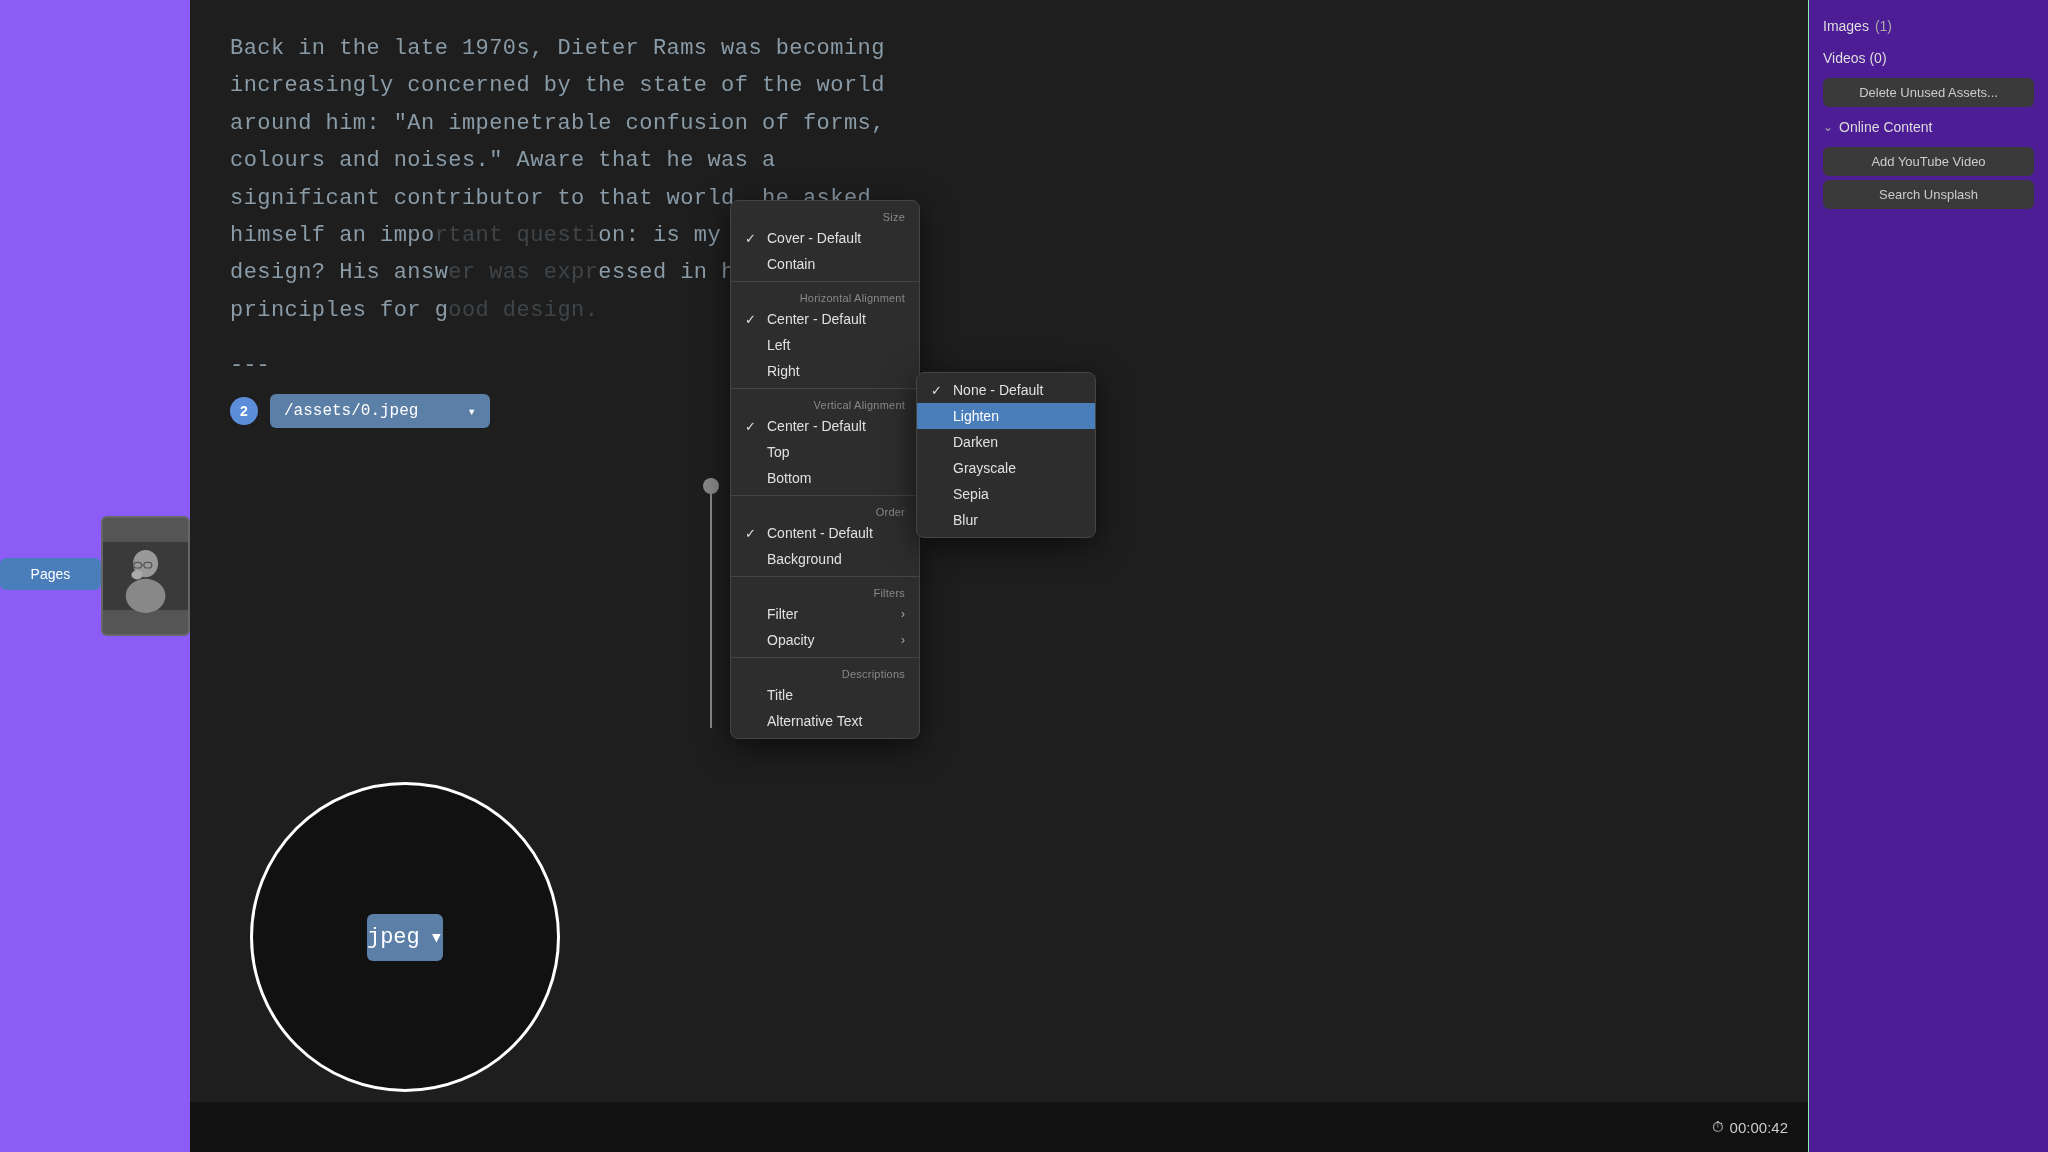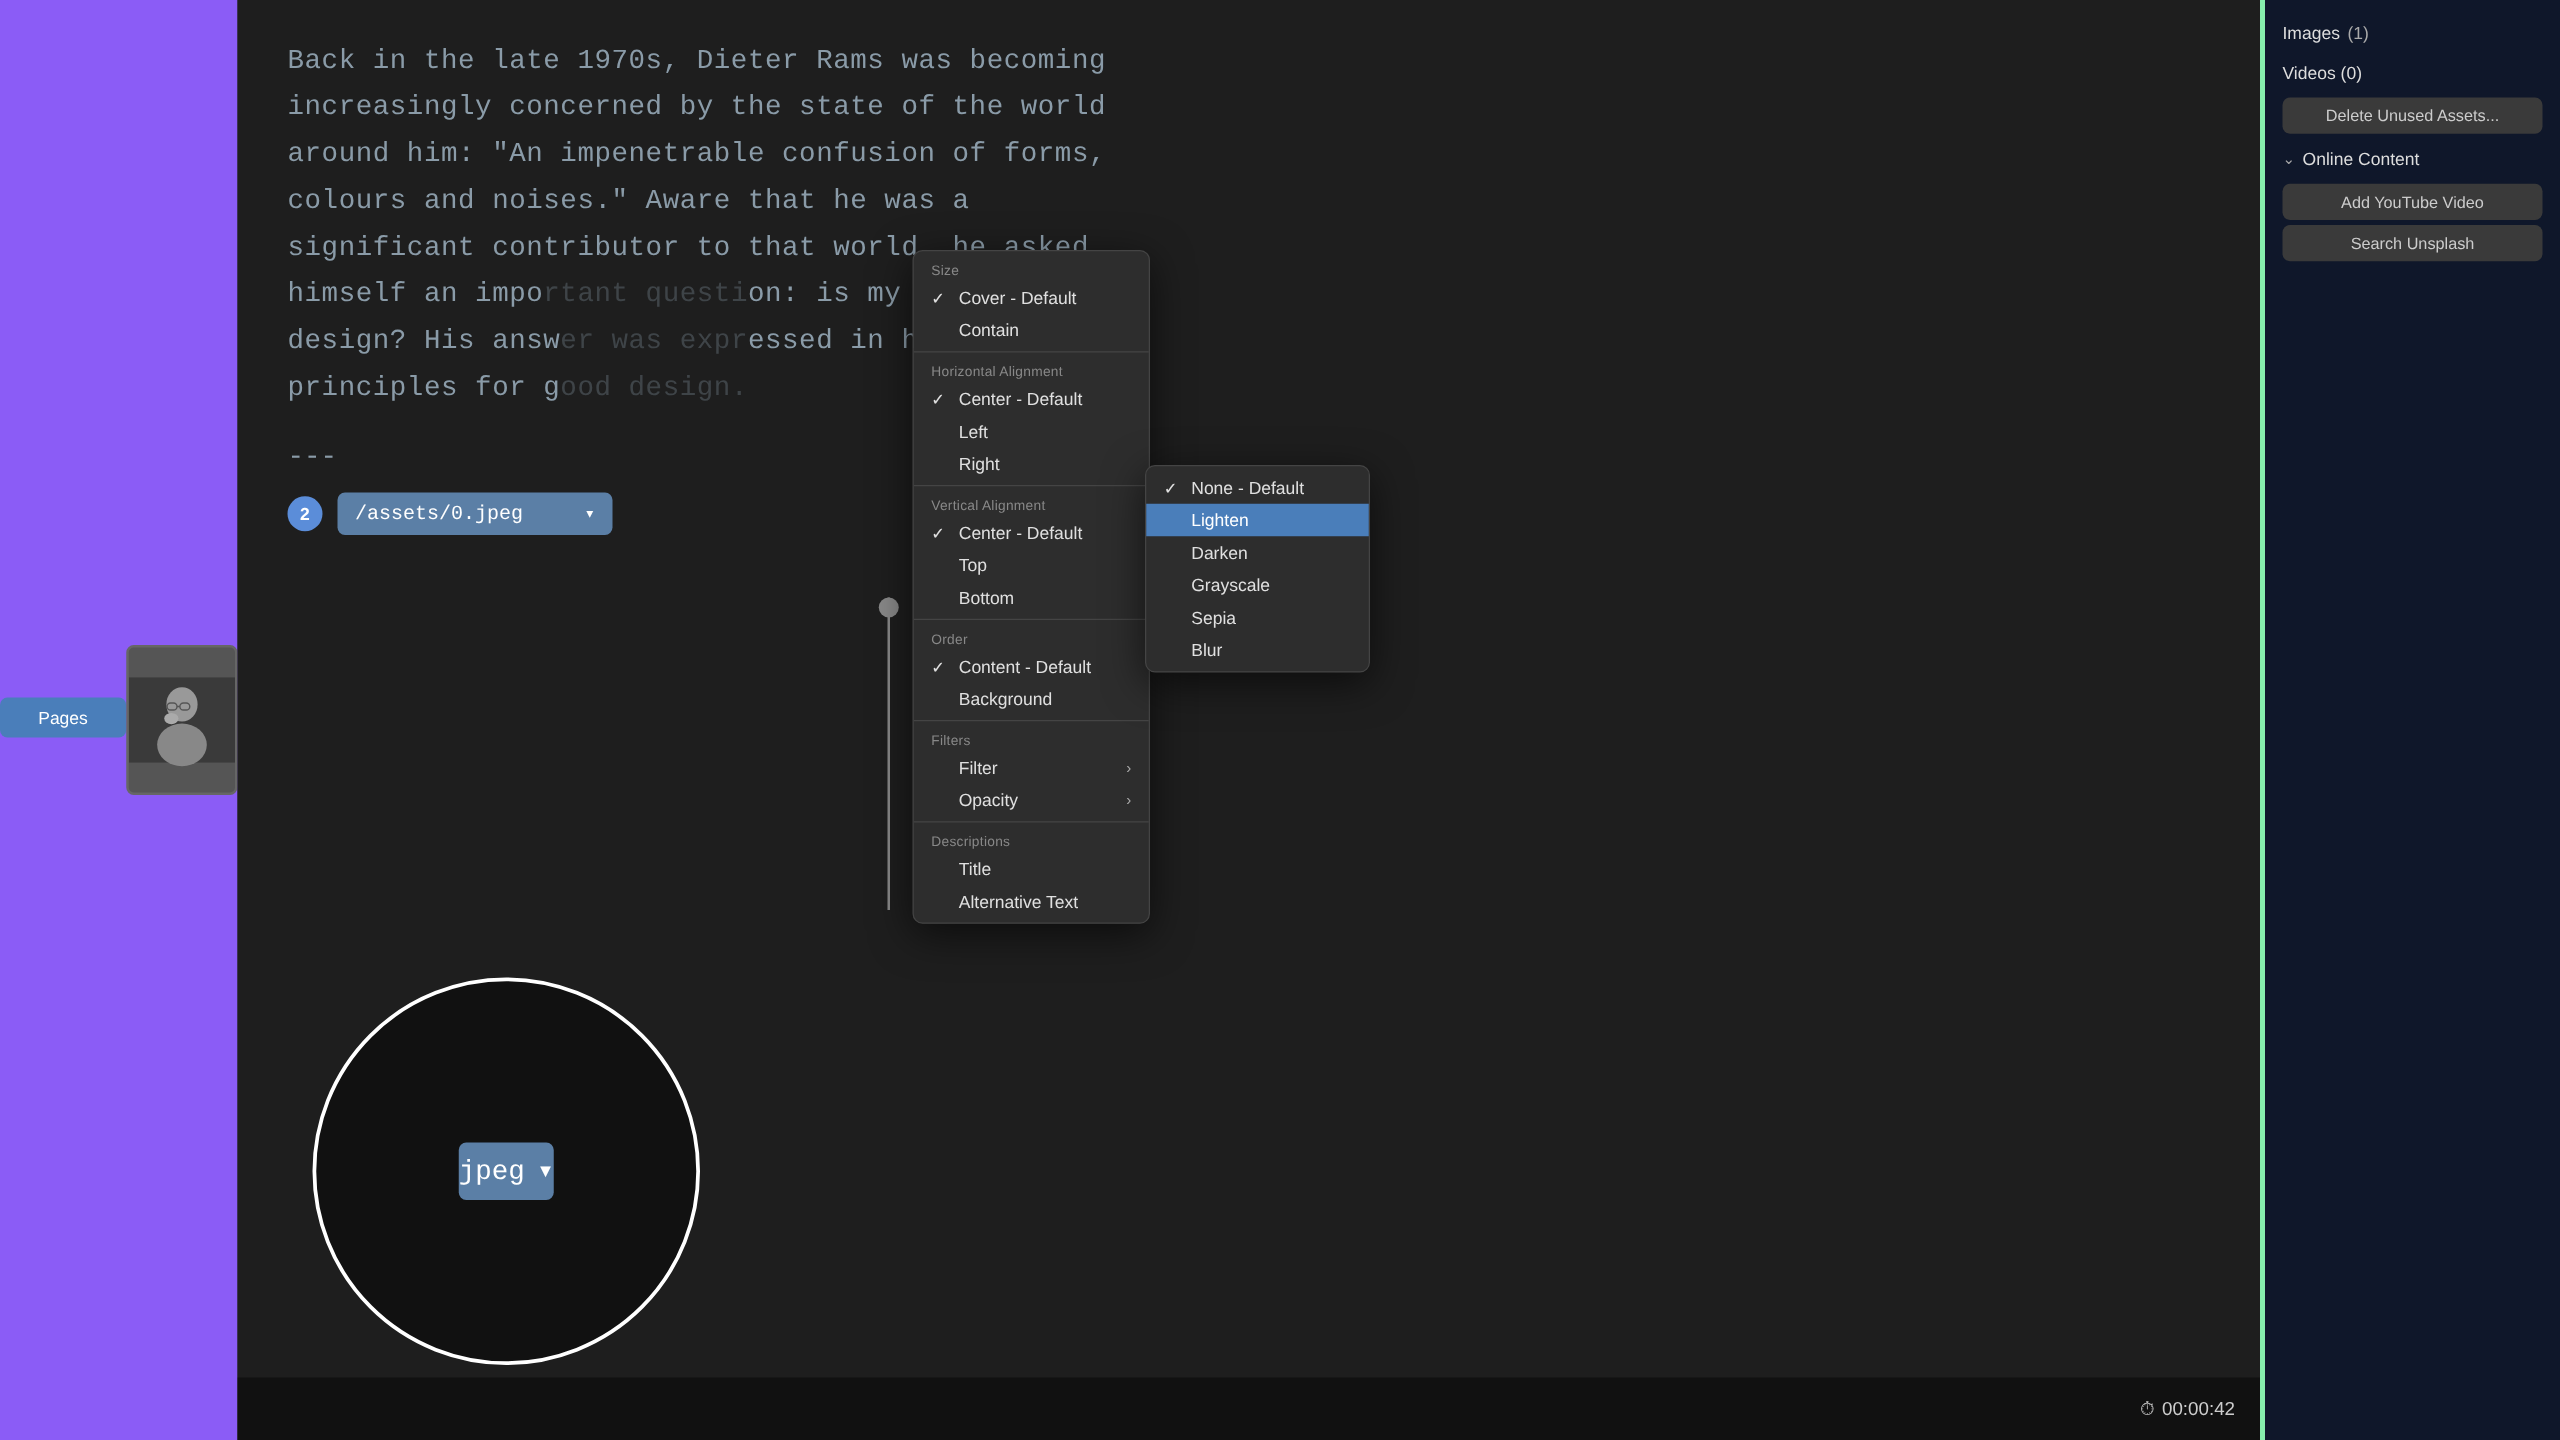--- a/index.html
+++ b/index.html
@@ -175,20 +175,21 @@
       padding: 4px 0;
       box-shadow: 0 8px 32px rgba(0,0,0,0.6);
       z-index: 100;
     }
     .menu-section-label {
       color: #888;
       font-size: 11px;
       padding: 6px 14px 2px 14px;
       text-transform: none;
       letter-spacing: 0.02em;
+      text-align: right;
     }
     .menu-item {
       display: flex;
       align-items: center;
       padding: 5px 14px;
       color: #e0e0e0;
       font-size: 14px;
       cursor: pointer;
       gap: 6px;
       white-space: nowrap;
@@ -241,23 +242,23 @@
     }
     .submenu-item .checkmark {
       color: #e0e0e0;
       font-size: 13px;
       width: 16px;
     }
 
     
     .right-panel {
       width: 240px;
-      background: #0f172a;
+      background: #4c1d95;
       height: 100%;
-      border-left: 4px solid #86efac;
+      border-left: 1px solid #86efac;
       padding: 10px 0;
       flex-shrink: 0;
     }
     .right-panel-section-title {
       color: #ddd;
       font-size: 14px;
       padding: 8px 14px;
       display: flex;
       align-items: center;
       gap: 6px;

